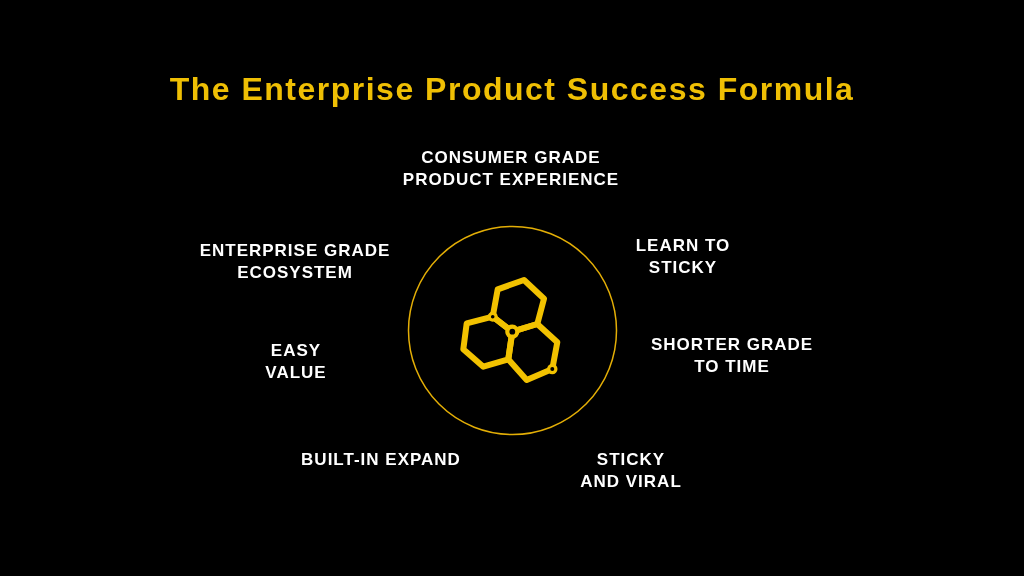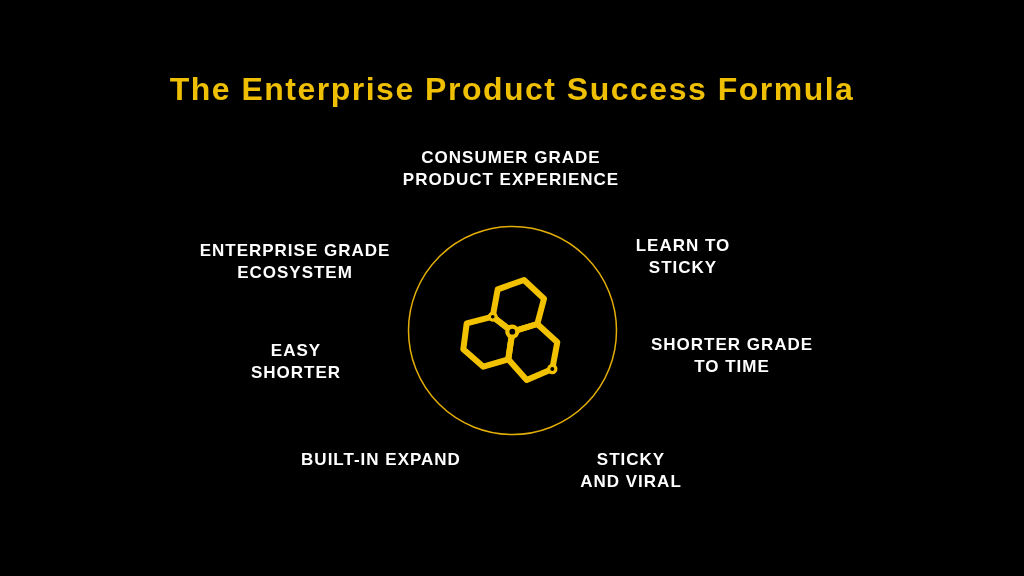--- a/index.html
+++ b/index.html
@@ -79,21 +79,21 @@
     <span class="line">ECOSYSTEM</span>
   </div>
 
   <div class="label pos-right-upper">
     <span class="line">LEARN TO</span>
     <span class="line">STICKY</span>
   </div>
 
   <div class="label pos-left-mid">
     <span class="line">EASY</span>
-    <span class="line">SHORTER</span>
+    <span class="line">VALUE</span>
   </div>
 
   <div class="label pos-right-mid">
     <span class="line">SHORTER GRADE</span>
     <span class="line">TO TIME</span>
   </div>
 
   <div class="label pos-bottom-left">
     <span class="line">BUILT-IN EXPAND</span>
   </div>

